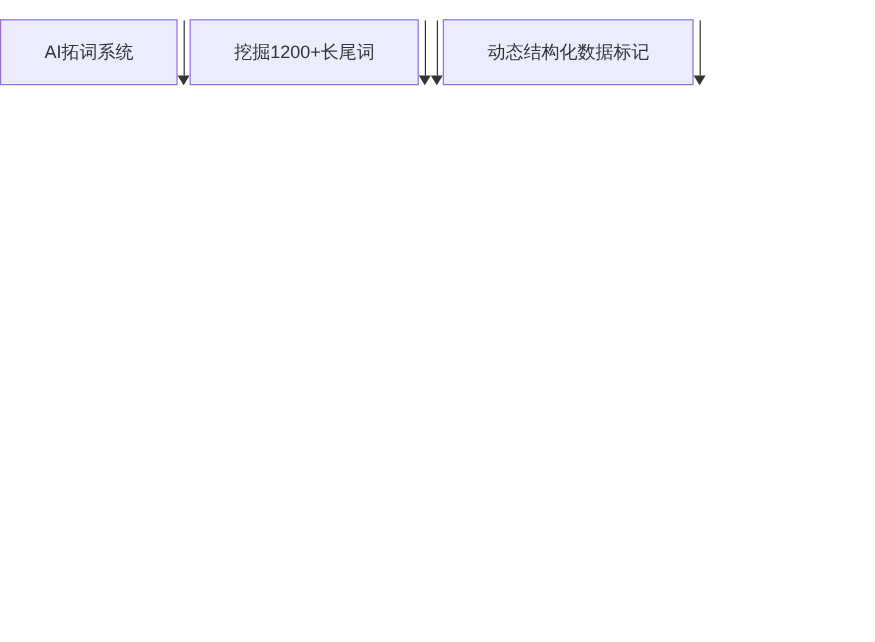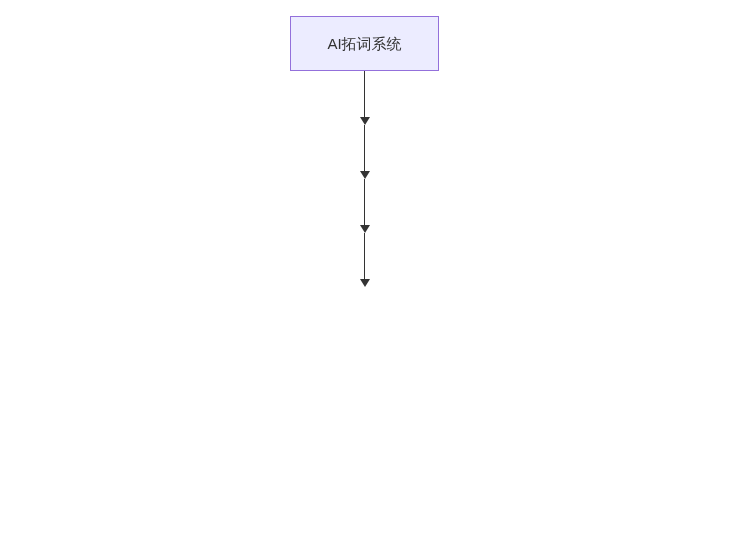--- a/index.html
+++ b/index.html
@@ -14,21 +14,20 @@
     height: 535px;
     background: #ffffff;
     overflow: hidden;
   }
   .flow-column {
     position: absolute;
     top: 16px;
     left: 0;
     width: 100%;
     display: flex;
-    flex-direction: column;
     align-items: center;
   }
   .flow-node {
     box-sizing: border-box;
     background: #ECECFF;
     border: 1px solid #9370DB;
     color: #333333;
     font-size: 15px;
     line-height: 19px;
     padding: 17px 36px;
@@ -62,32 +61,38 @@
 
     <div class="flow-node">
       <span>AI拓词系统</span>
     </div>
 
     <div class="flow-arrow">
       <div class="shaft"></div>
       <div class="head"></div>
     </div>
 
+    <div class="flow-node">
+      <span>挖掘1200+长尾词</span>
+    </div>
 
     <div class="flow-arrow">
       <div class="shaft"></div>
       <div class="head"></div>
     </div>
 
 
     <div class="flow-arrow">
       <div class="shaft"></div>
       <div class="head"></div>
     </div>
 
+    <div class="flow-node">
+      <span>动态结构化数据标记</span>
+    </div>
 
     <div class="flow-arrow">
       <div class="shaft"></div>
       <div class="head"></div>
     </div>
 
 
   </div>
 </div>
 

